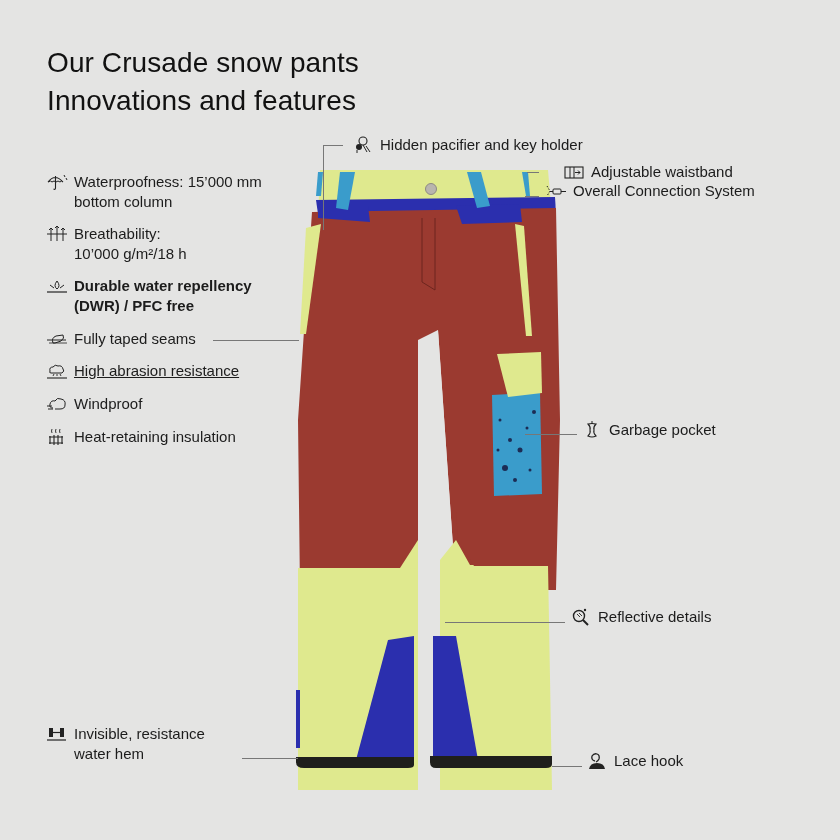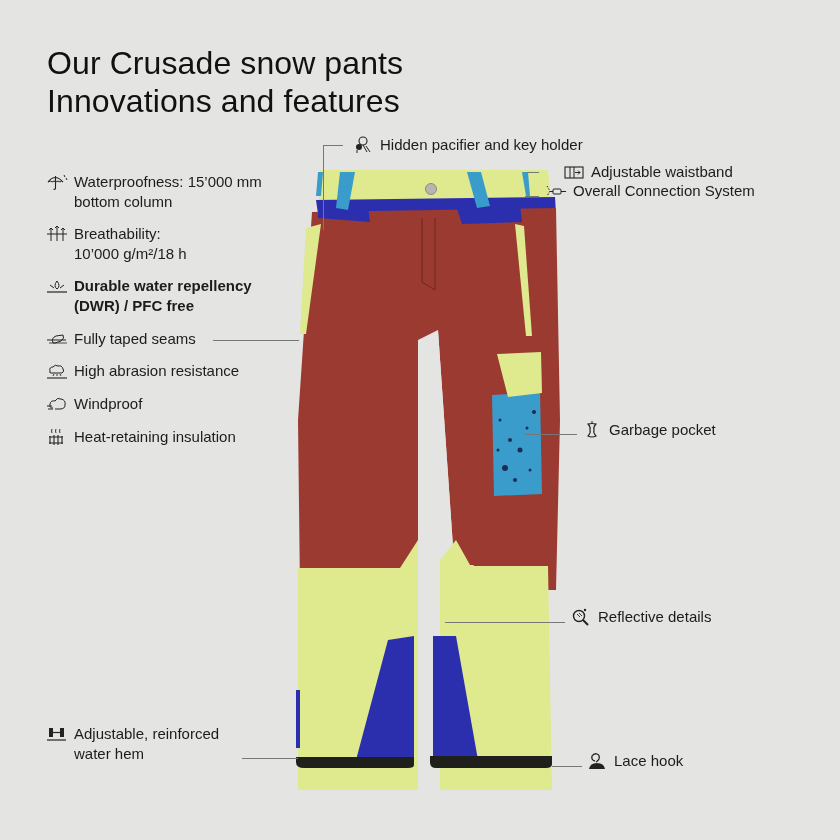--- a/index.html
+++ b/index.html
@@ -4,21 +4,21 @@
 <style>
   html, body { margin: 0; padding: 0; }
   body {
     width: 840px; height: 840px; position: relative; overflow: hidden;
     background: #e4e4e3;
     font-family: "Liberation Sans", "DejaVu Sans", sans-serif;
     color: #1a1a1a;
   }
   .title {
     position: absolute; left: 47px; top: 44px;
-    font-size: 32px; line-height: 38px; font-weight: 400; letter-spacing: 0.1px;
+    font-size: 28px; line-height: 38px; font-weight: 400; letter-spacing: 0.1px;
     color: #111;
   }
   .title div { white-space: nowrap; }
   .feat {
     position: absolute; font-size: 15px; line-height: 20px; color: #1c1c1c;
     white-space: nowrap;
   }
   .feat .ic {
     position: absolute; left: -28px; top: 1px; width: 22px; height: 18px;
   }
@@ -148,21 +148,21 @@
         <path d="M1 10 L20 10" stroke="#222" stroke-width="1"></path>
         <path d="M7 13 Q5 8 10 6 L17 5 Q19 8 15 11 L9 13 Z" fill="none" stroke="#222" stroke-width="1"></path>
         <path d="M3 13 L21 13" stroke="#222" stroke-width="0.8"></path>
       </svg>
   </span>
   <div class="txt">
       <div>Fully taped seams</div>
     </div>
 </div>
 
-<div class="feat" style="left:74px; top:361px;">
+<div class="feat" style="left:74px; top:361px;text-decoration:underline;">
   <span class="ic">
     <svg viewBox="0 0 22 18">
         <path d="M4 9 Q3 5 7 5 Q9 2 12 4 Q16 3 17 7 Q19 9 16 11 L5 11 Q3 11 4 9 Z" fill="none" stroke="#222" stroke-width="1"></path>
         <path d="M8 12 L7 14 M11 12 L11 14 M14 12 L15 14" stroke="#222" stroke-width="0.9"></path>
         <path d="M1 16 L21 16" stroke="#222" stroke-width="1.1"></path>
       </svg>
   </span>
   <div class="txt">
       <div>High abrasion resistance</div>
     </div>
@@ -195,21 +195,21 @@
 <div class="feat" style="left:74px; top:724px;">
   <span class="ic">
     <svg viewBox="0 0 22 18">
         <rect x="3" y="3" width="4" height="9" fill="#222"></rect>
         <rect x="14" y="3" width="4" height="9" fill="#222"></rect>
         <path d="M7 7.5 L14 7.5" stroke="#222" stroke-width="1.2"></path>
         <path d="M1 15 L20 15" stroke="#222" stroke-width="1.2"></path>
       </svg>
   </span>
   <div class="txt">
-    <div>Adjustable, reinforced</div>
+    <div>Invisible, resistance</div>
     <div>water hem</div>
   </div>
 </div>
 
 <div class="feat rfeat" style="left:380px; top:135px;">
   <span class="ic">
     <svg viewBox="0 0 22 18">
         <circle cx="11" cy="5" r="4" fill="none" stroke="#222" stroke-width="1.1"></circle>
         <circle cx="7" cy="11" r="3" fill="#222"></circle>
         <path d="M11 9 L15 16 M14 10 L18 16 M5 14 L5 17" fill="none" stroke="#222" stroke-width="1"></path>

